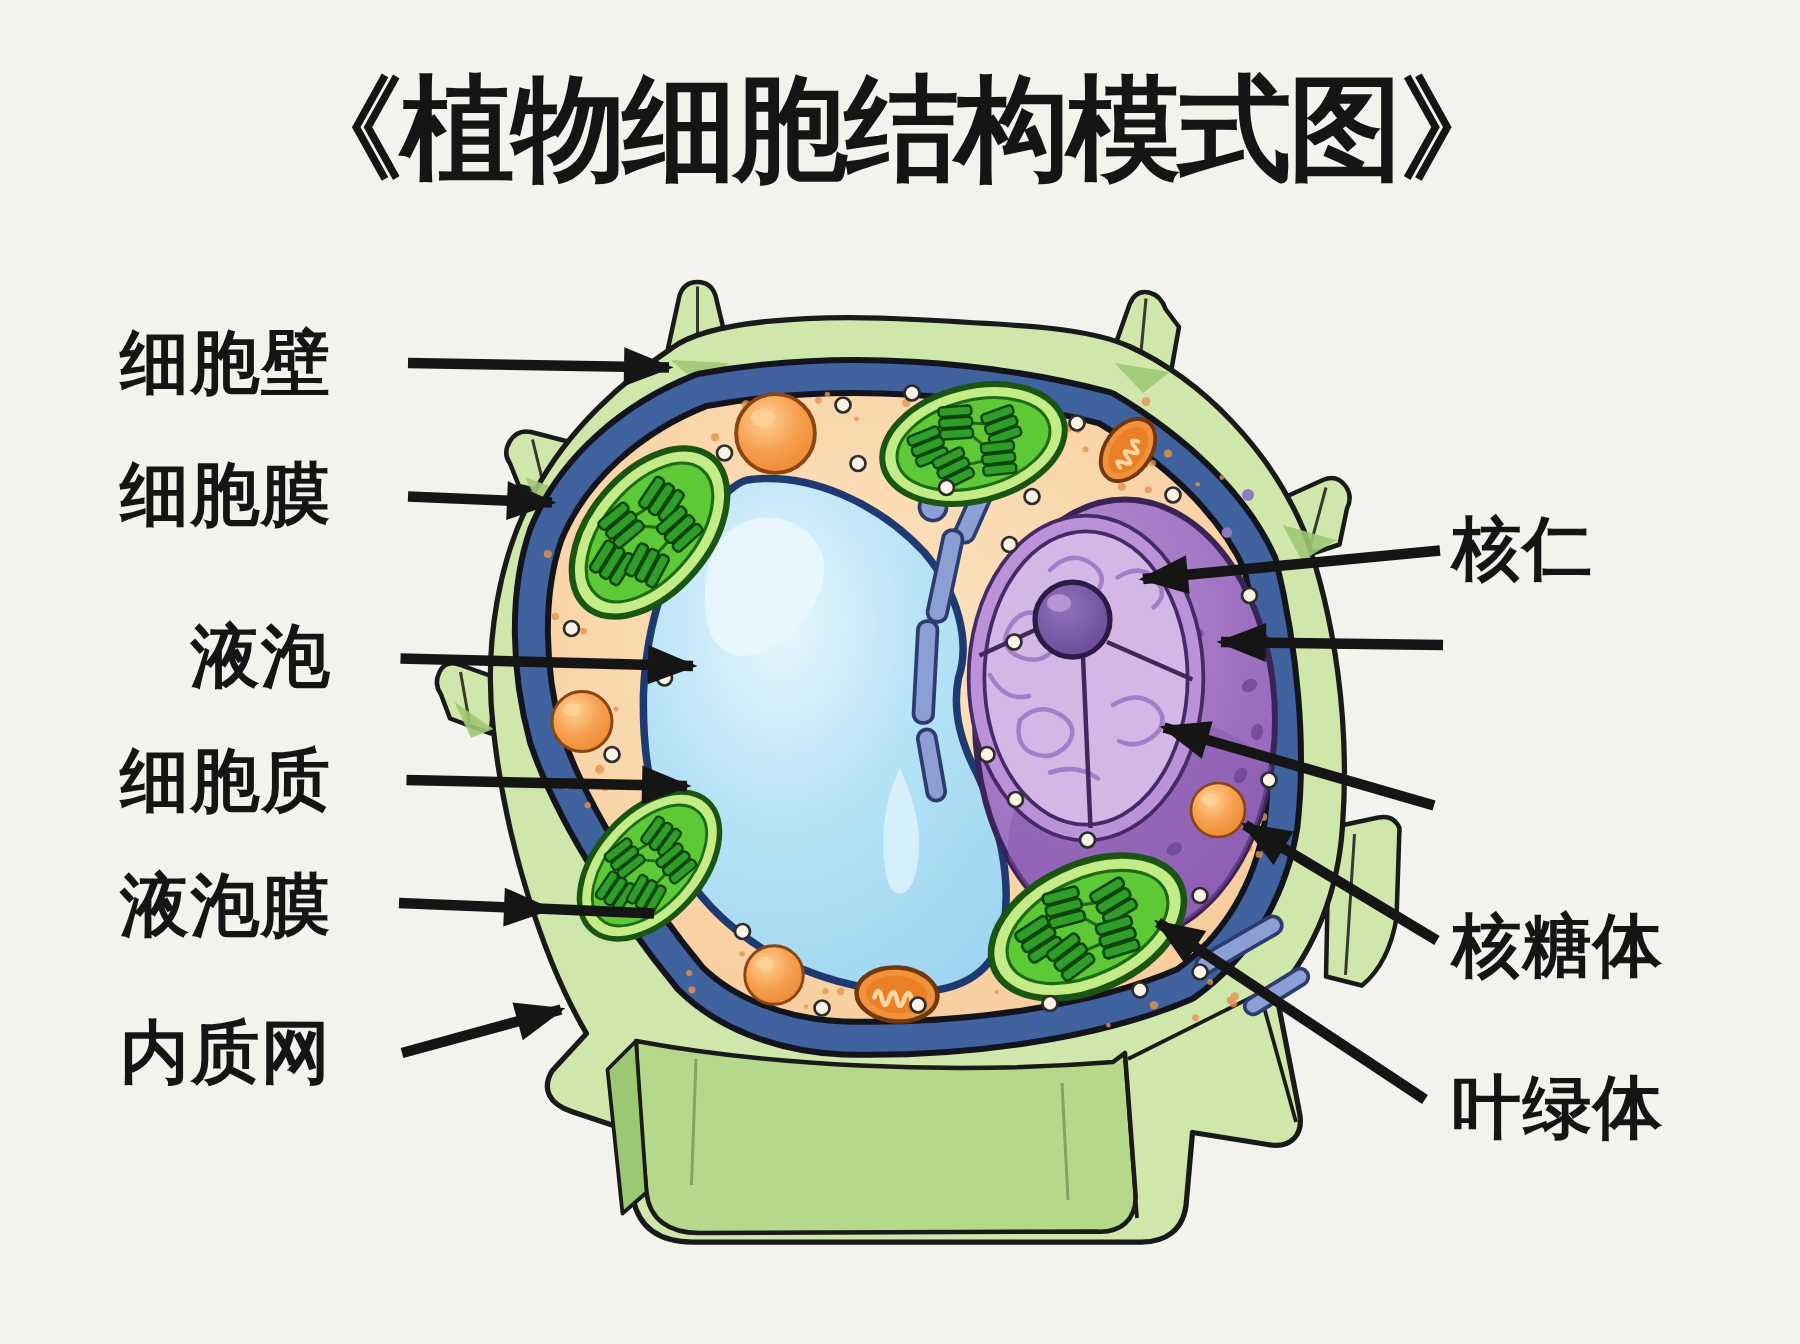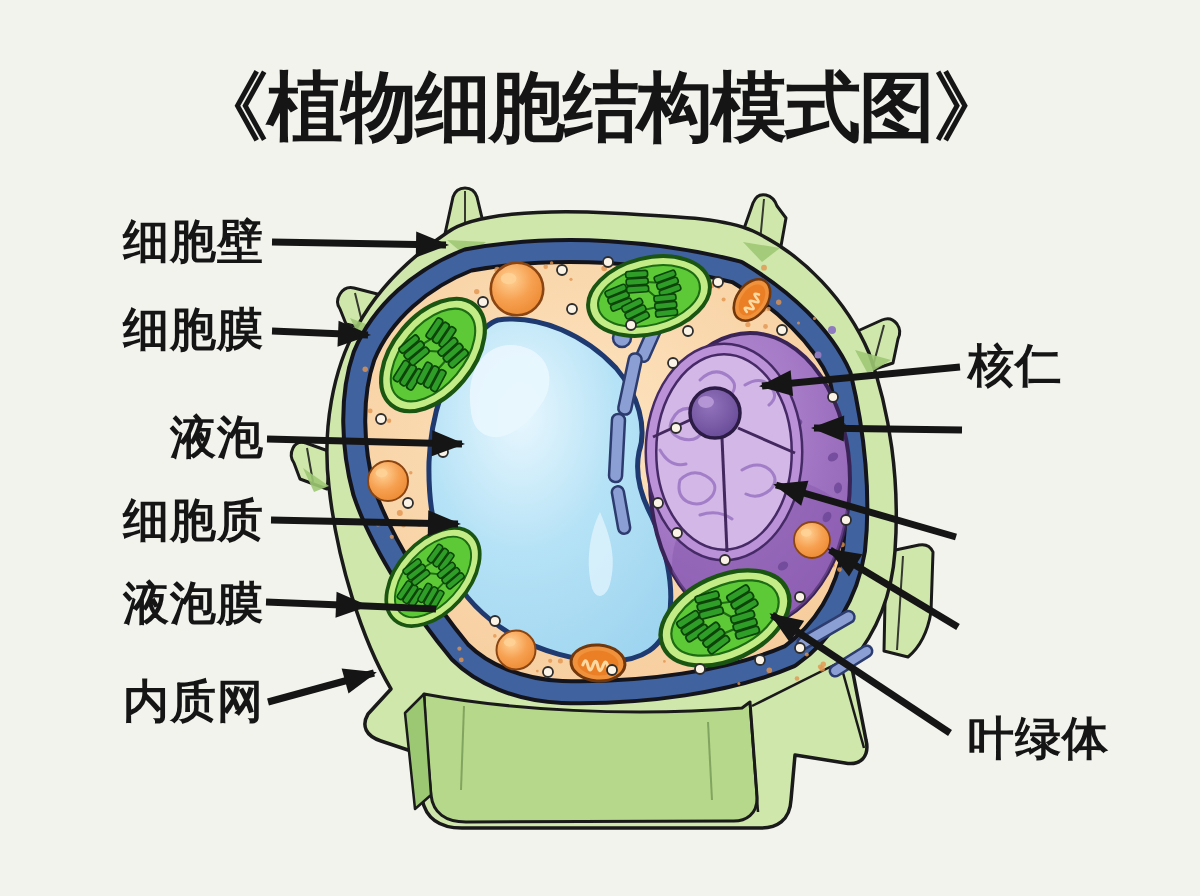--- a/index.html
+++ b/index.html
@@ -4,27 +4,27 @@
 <style>
   html,body{margin:0;padding:0;}
   .stage{
     position:relative;width:1200px;height:896px;overflow:hidden;
     background:var(--pal-background,#f3f3ee);
     font-family:"DejaVu Sans","Liberation Sans",sans-serif;
   }
   .title{
     position:absolute;left:0;top:44px;width:100%;text-align:center;
     font-size:76px;font-weight:900;letter-spacing:-2px;
-    color:var(--pal-line,#151515);line-height:1.1;white-space:nowrap;margin-top:21px;
+    color:var(--pal-line,#151515);line-height:1.1;white-space:nowrap;
   }
   .lbl{
     position:absolute;font-weight:900;font-size:46px;line-height:1;
     color:var(--pal-line,#151515);white-space:nowrap;letter-spacing:1px;
   }
-  .lbl-left{right:936px;text-align:left;}
+  .lbl-left{right:979px;text-align:left;}
   .lbl-right{left:968px;text-align:center;}
   svg{position:absolute;left:0;top:0;}
   
   .tab{fill:var(--pal-wall-light);stroke:var(--pal-outline);stroke-width:3;stroke-linejoin:round;}
   .tab-notch{stroke:var(--pal-outline);stroke-width:2;fill:none;opacity:.85;}
   .accent{fill:var(--pal-wall-dark);opacity:.9;}
   .wall{fill:var(--pal-wall-light);stroke:var(--pal-outline);stroke-width:3.5;stroke-linejoin:round;}
   .slab-face{fill:var(--pal-wall-mid);stroke:var(--pal-outline);stroke-width:3;stroke-linejoin:round;}
   .slab-bevel{fill:var(--pal-wall-dark);stroke:var(--pal-outline);stroke-width:2.5;stroke-linejoin:round;}
   .edge{stroke:var(--pal-outline);stroke-width:2.5;fill:none;}
@@ -400,14 +400,15 @@
   <div class="title">《植物细胞结构模式图》</div>
 
   <div class="lbl lbl-left" style="top:218px">细胞壁</div>
   <div class="lbl lbl-left" style="top:306px">细胞膜</div>
   <div class="lbl lbl-left" style="top:414px">液泡</div>
   <div class="lbl lbl-left" style="top:497px">细胞质</div>
   <div class="lbl lbl-left" style="top:580px">液泡膜</div>
   <div class="lbl lbl-left" style="top:678px">内质网</div>
 
   <div class="lbl lbl-right" style="top:342px">核仁</div>
+  <div class="lbl lbl-right" style="top:607px">核糖体</div>
   <div class="lbl lbl-right" style="top:715px">叶绿体</div>
 </div>
 
 </body></html>

